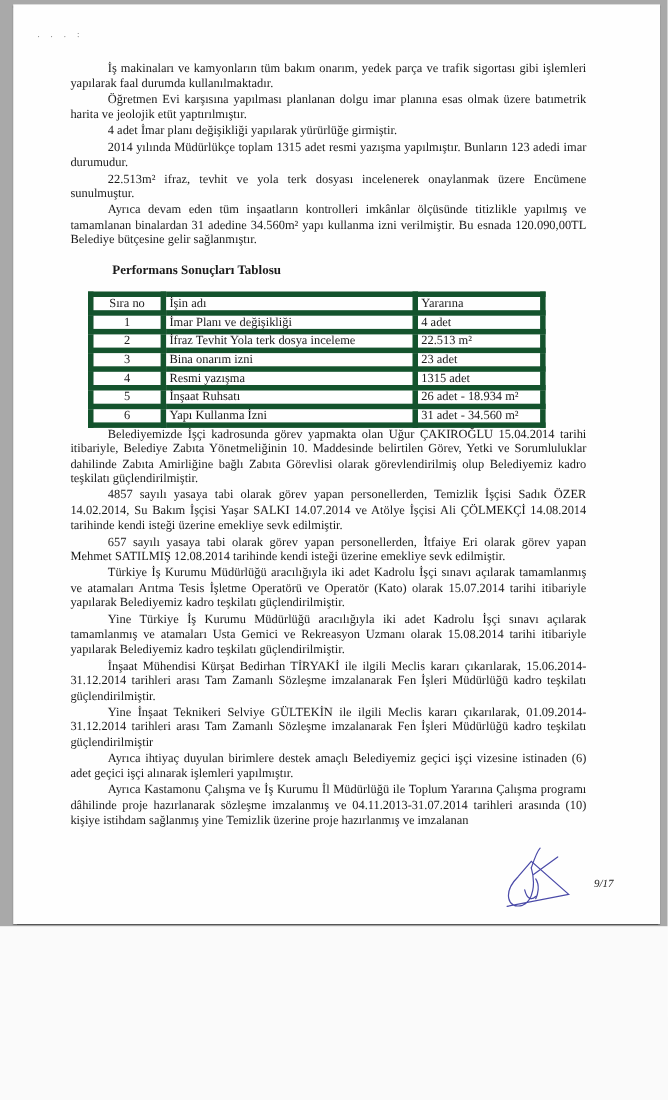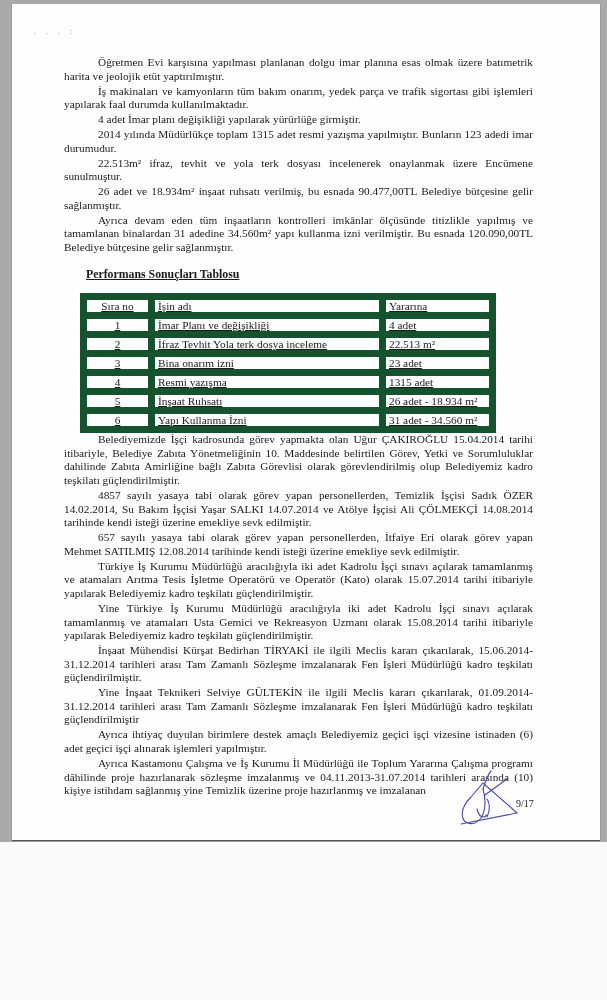--- a/index.html
+++ b/index.html
@@ -5,45 +5,44 @@
   html, body { margin:0; padding:0; }
   body { width:607px; height:1000px; background:#fafafa; position:relative; overflow:hidden;
          font-family:"Liberation Serif", serif; color:#1a1a1a; }
   .scan-bg { position:absolute; left:0; top:0; width:607px; height:842px; background:#a9a9a9; }
   .page { position:absolute; left:12px; top:4px; width:588px; height:836px; background:#fefefe;
           box-shadow: 0 1px 1px #555; }
   .specks { position:absolute; left:22px; top:23px; font-size:8px; color:#777; letter-spacing:4px; }
   .content { position:absolute; left:64px; top:56px; width:469px; font-size:11.3px; line-height:13.6px; }
   p { margin:0 0 1.4px 0; text-align:justify; text-indent:34px; }
   .h { font-weight:bold; font-size:11.8px; margin:0; text-indent:0; }
-  .perf-title { margin:13px 0 12px 22px; text-indent:0;text-decoration:underline; }
+  .perf-title { margin:13px 0 12px 38px; text-indent:0; }
   .hr-title { margin:12px 0 0 22px; }
   table { border-collapse:collapse; margin-left:16px; width:416px; font-size:11.3px; }
-  td { border:7px solid #14532d; padding:0 3px; height:12px; line-height:12px;text-decoration:underline; }
+  td { border:5px solid #14532d; padding:0 3px; height:12px; line-height:12px; }
   td.no { width:55px; text-align:center; }
   td.name { width:218px;margin-left:28px; }
-  .page-num { position:absolute; left:516px; top:798px; font-size:10px; }
+  .page-num { position:absolute; left:540px; top:798px; font-size:10px;font-style:italic; }
   .signature { position:absolute; left:447px; top:765px; width:85px; height:65px; }
 </style>
 </head>
 <body>
 
 <div class="scan-bg"></div>
 <div class="page">
   <div class="specks">. .    . :</div>
 </div>
 
 <div class="content">
   <div>
+    <p>İş makinaları ve kamyonların tüm bakım onarım, yedek parça ve trafik sigortası gibi işlemleri yapılarak faal durumda kullanılmaktadır.</p>
     <p>Öğretmen Evi karşısına yapılması planlanan dolgu imar planına esas olmak üzere batımetrik harita ve jeolojik etüt yaptırılmıştır.</p>
-    <p>İş makinaları ve kamyonların tüm bakım onarım, yedek parça ve trafik sigortası gibi işlemleri yapılarak faal durumda kullanılmaktadır.</p>
     <p>4 adet İmar planı değişikliği yapılarak yürürlüğe girmiştir.</p>
     <p>2014 yılında Müdürlükçe toplam 1315 adet resmi yazışma yapılmıştır. Bunların 123 adedi imar durumudur.</p>
     <p>22.513m² ifraz, tevhit ve yola terk dosyası incelenerek onaylanmak üzere Encümene sunulmuştur.</p>
-    <p>26 adet ve 18.934m² inşaat ruhsatı verilmiş, bu esnada 90.477,00TL Belediye bütçesine gelir sağlanmıştır.</p>
     <p>Ayrıca devam eden tüm inşaatların kontrolleri imkânlar ölçüsünde titizlikle yapılmış ve tamamlanan binalardan 31 adedine 34.560m² yapı kullanma izni verilmiştir. Bu esnada 120.090,00TL Belediye bütçesine gelir sağlanmıştır.</p>
   </div>
 
   <p class="h perf-title">Performans Sonuçları Tablosu</p>
 
   <table>
     <tbody>
         <tr>
       <td class="no">Sıra no</td>
       <td class="name">İşin adı</td>

